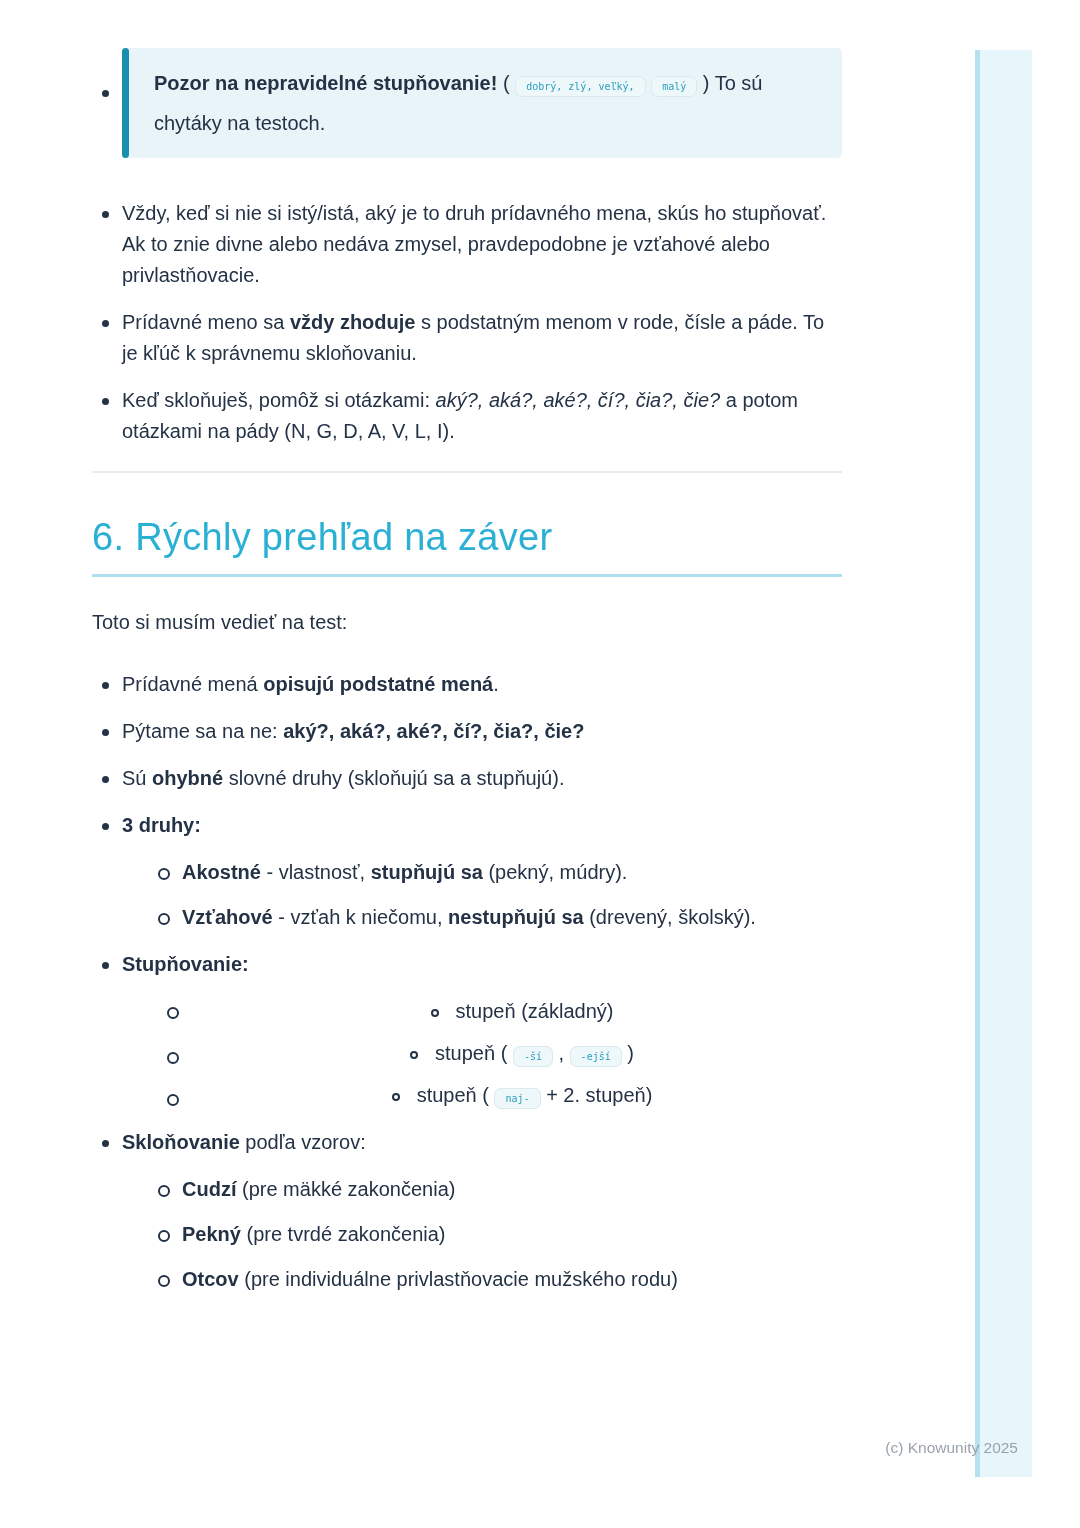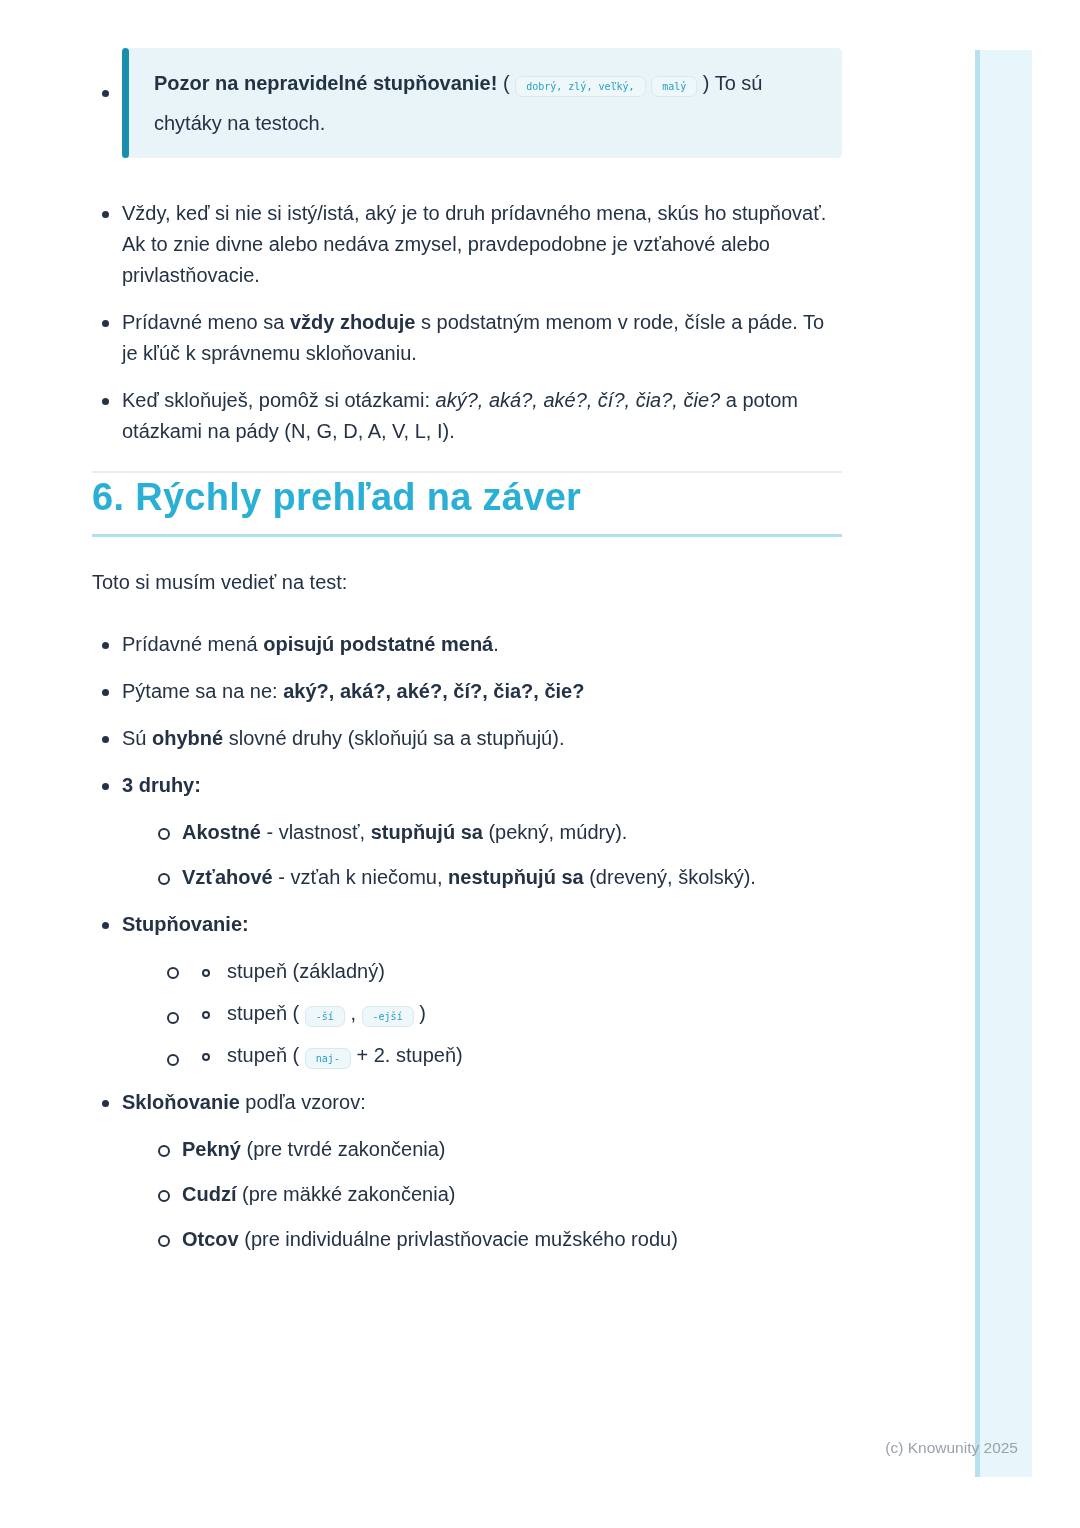--- a/index.html
+++ b/index.html
@@ -36,21 +36,21 @@
     content:"";position:absolute;left:10px;top:13px;
     width:7px;height:7px;border-radius:50%;background:var(--text);
   }
   .l2{margin:16px 0 0 30px;}
   .l2>li{position:relative;padding-left:30px;margin-bottom:14px;}
   .l2>li::before{
     content:"";position:absolute;left:6px;top:11px;
     width:8px;height:8px;border-radius:50%;
     border:2px solid var(--text);background:#fff;
   }
-  .l2>li.shift{margin-left:9px;}
+  .l2>li.shift{margin-left:9px;text-align:center;}
   b{font-weight:700;}
   i{font-style:italic;}
 
   
   .icirc{
     display:inline-block;width:8px;height:8px;border-radius:50%;
     border:2px solid var(--text);margin:0 17px 0 11px;
     position:relative;top:-1px;
   }
 
@@ -70,21 +70,22 @@
   .chip{
     font-family:"DejaVu Sans Mono","Liberation Mono",monospace;
     font-size:10px;color:var(--chip-text);
     background:var(--chip-bg);border:1px solid var(--chip-border);
     border-radius:7px;padding:4px 10px;white-space:nowrap;
   }
 
   .divider{height:2px;background:var(--divider);margin:24px 0 0 0;}
 
   h2{
-    font-size:38px;line-height:48px;font-weight:700;
+    margin-top:40px;
+    font-size:38px;line-height:48px;font-weight:400;
     color:var(--accent);letter-spacing:0.3px;
   }
   .h2-underline{height:3px;background:var(--underline);margin-top:13px;}
 
   .intro{margin-top:30px;}
   .recap{margin-top:31px;}
   .chipline{line-height:24px;}
 
   
   .edge-strip{
@@ -165,24 +166,24 @@
         <li class="shift chipline">
           <span class="icirc"></span><span>stupeň ( </span><code class="chip">naj-</code><span> + 2. stupeň)</span>
         </li>
       </ul>
     </li>
 
     <li>
       <b>Skloňovanie</b><span> podľa vzorov:</span>
       <ul class="l2">
         <li>
-          <b>Pekný</b><span> (pre tvrdé zakončenia)</span>
+          <b>Cudzí</b><span> (pre mäkké zakončenia)</span>
         </li>
         <li>
-          <b>Cudzí</b><span> (pre mäkké zakončenia)</span>
+          <b>Pekný</b><span> (pre tvrdé zakončenia)</span>
         </li>
         <li>
           <b>Otcov</b><span> (pre individuálne privlastňovacie mužského rodu)</span>
         </li>
       </ul>
     </li>
   </ul>
 </div>
 
 <div class="edge-strip"></div>

